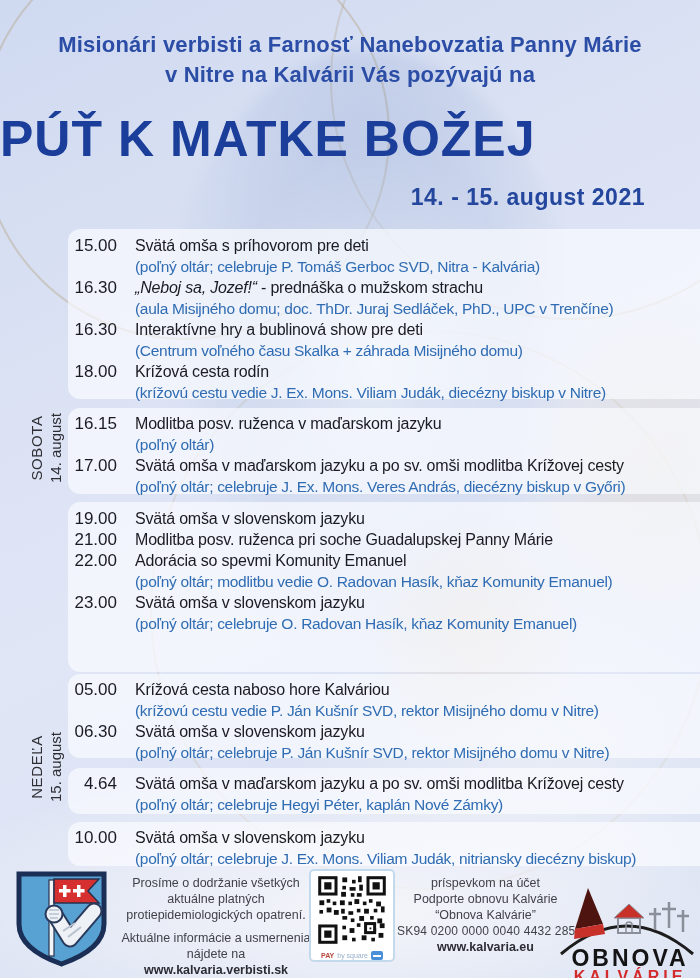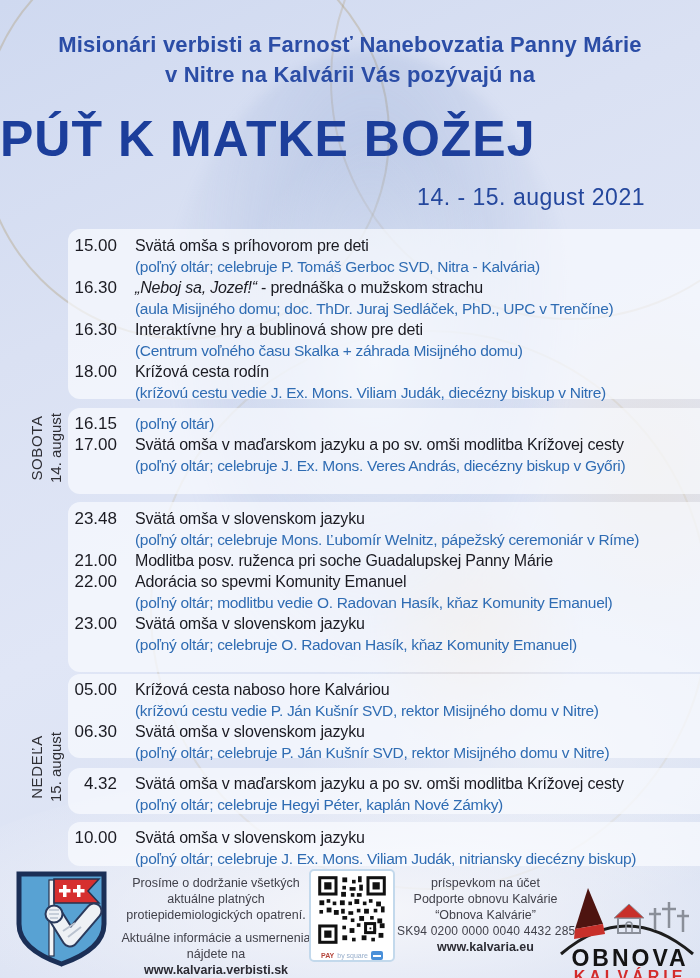--- a/index.html
+++ b/index.html
@@ -31,21 +31,21 @@
     background:radial-gradient(ellipse, rgba(244,246,250,.55), rgba(244,246,250,0) 70%); }
 
   
   .intro{ position:absolute; left:0; right:0; text-align:center;
     font-size:22px; font-weight:bold; color:#2b4da6; letter-spacing:.2px; }
   .intro1{ top:32px; }
   .intro2{ top:62px; }
   .main-title{ position:absolute; top:110px; left:0; right:0; 
     font-size:50px; font-weight:bold; color:#1c3e9b; letter-spacing:1px; }
   .event-date{ position:absolute; top:184px; right:55px;
-    font-size:23px; font-weight:normal; color:#24479d; letter-spacing:.5px; }
+    font-size:23px; font-weight:bold; color:#24479d; letter-spacing:.5px; }
 
   
   .group{ position:absolute; left:68px; right:-14px;
     background:rgba(250,252,255,.68); border-radius:12px; }
   .g1{ top:229px; height:170px; padding-top:6px; }
   .g2{ top:408px; height:86px;  padding-top:5px; }
   .g3{ top:502px; height:170px; padding-top:6px; }
   .g4{ top:674px; height:84px;  padding-top:5px; }
   .g5{ top:768px; height:46px;  padding-top:5px; }
   .g6{ top:822px; height:44px;  padding-top:5px; }
@@ -144,38 +144,38 @@
         <span class="ev-title"><em></em><span>Krížová cesta rodín</span></span>
         <span class="ev-detail">(krížovú cestu vedie J. Ex. Mons. Viliam Judák, diecézny biskup v Nitre)</span>
       </span>
     </div>
   </div>
 
   <div class="group g2">
     <div class="event">
       <span class="ev-time">16.15</span>
       <span class="ev-body">
+        <span class="ev-title"><em></em><span>Modlitba posv. ruženca v maďarskom jazyku</span></span>
         <span class="ev-detail">(poľný oltár)</span>
       </span>
     </div>
     <div class="event">
       <span class="ev-time">17.00</span>
       <span class="ev-body">
         <span class="ev-title"><em></em><span>Svätá omša v maďarskom jazyku a po sv. omši modlitba Krížovej cesty</span></span>
         <span class="ev-detail">(poľný oltár; celebruje J. Ex. Mons. Veres András, diecézny biskup v Győri)</span>
       </span>
     </div>
   </div>
 
   <div class="group g3">
     <div class="event">
-      <span class="ev-time">23.48</span>
+      <span class="ev-time">19.00</span>
       <span class="ev-body">
         <span class="ev-title"><em></em><span>Svätá omša v slovenskom jazyku</span></span>
-        <span class="ev-detail">(poľný oltár; celebruje Mons. Ľubomír Welnitz, pápežský ceremoniár v Ríme)</span>
       </span>
     </div>
     <div class="event">
       <span class="ev-time">21.00</span>
       <span class="ev-body">
         <span class="ev-title"><em></em><span>Modlitba posv. ruženca pri soche Guadalupskej Panny Márie</span></span>
       </span>
     </div>
     <div class="event">
       <span class="ev-time">22.00</span>
@@ -205,21 +205,21 @@
       <span class="ev-time">06.30</span>
       <span class="ev-body">
         <span class="ev-title"><em></em><span>Svätá omša v slovenskom jazyku</span></span>
         <span class="ev-detail">(poľný oltár; celebruje P. Ján Kušnír SVD, rektor Misijného domu v Nitre)</span>
       </span>
     </div>
   </div>
 
   <div class="group g5">
     <div class="event">
-      <span class="ev-time">4.32</span>
+      <span class="ev-time">4.64</span>
       <span class="ev-body">
         <span class="ev-title"><em></em><span>Svätá omša v maďarskom jazyku a po sv. omši modlitba Krížovej cesty</span></span>
         <span class="ev-detail">(poľný oltár; celebruje Hegyi Péter, kaplán Nové Zámky)</span>
       </span>
     </div>
   </div>
 
   <div class="group g6">
     <div class="event">
       <span class="ev-time">10.00</span>

